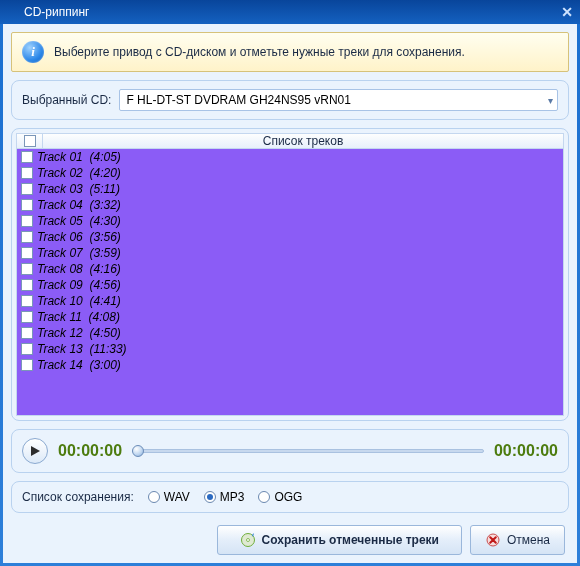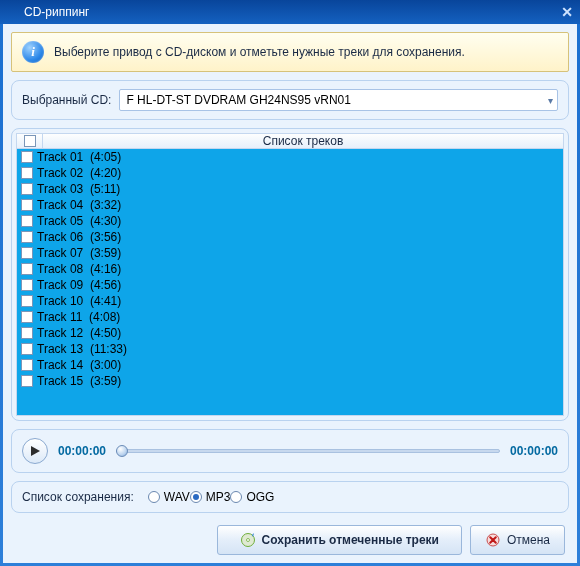--- a/index.html
+++ b/index.html
@@ -126,23 +126,24 @@
   .checkbox {
     width: 12px; height: 12px;
     border: 1px solid #7a96b8;
     background: #fff;
     display: inline-block;
   }
   .tracks-list {
     flex: 1;
     border: 1px solid #c4d7ef;
     border-top: none;
-    background: #0ea5e9;
+    background: #8b5cf6;
     overflow: hidden;
     padding: 0 4px;
+    font-style: italic;
   }
   .track-row {
     display: flex;
     align-items: center;
     height: 16px;
     gap: 4px;
     font-size: 12px;
   }
   .track-row .checkbox { flex-shrink: 0; }
   .track-text { white-space: pre; }
@@ -155,21 +156,21 @@
     width: 26px; height: 26px;
     border-radius: 50%;
     border: 1px solid #8aa9d0;
     background: linear-gradient(to bottom, #ffffff 0%, #dce9f8 100%);
     display: flex;
     align-items: center;
     justify-content: center;
     cursor: pointer;
   }
   .play-btn svg { display: block; }
-  .time { font-weight: bold; color: #0369a1; font-size: 12px; }
+  .time { font-weight: bold; color: #4d7c0f; font-size: 16px; }
   .slider {
     flex: 1;
     height: 16px;
     display: flex;
     align-items: center;
     position: relative;
   }
   .slider-track {
     height: 4px;
     width: 100%;
@@ -314,24 +315,20 @@
             <span class="track-text">Track 12  (4:50)</span>
           </div>
           <div class="track-row">
             <span class="checkbox"></span>
             <span class="track-text">Track 13  (11:33)</span>
           </div>
           <div class="track-row">
             <span class="checkbox"></span>
             <span class="track-text">Track 14  (3:00)</span>
           </div>
-          <div class="track-row">
-            <span class="checkbox"></span>
-            <span class="track-text">Track 15  (3:59)</span>
-          </div>
         </div>
     </div>
 
     <div class="panel">
       <div class="player-row">
         <div class="play-btn">
           <svg width="12" height="12" viewBox="0 0 12 12">
             <polygon points="2,1 11,6 2,11" fill="#2c2c2c"></polygon>
           </svg>
         </div>
@@ -340,21 +337,21 @@
           <div class="slider-track"></div>
           <div class="slider-thumb"></div>
         </div>
         <span class="time">00:00:00</span>
       </div>
     </div>
 
     <div class="panel">
       <div class="format-row">
         <span class="label">Список сохранения:</span>
-        <div id="format-options" style="display:flex;">
+        <div id="format-options" style="display:flex;gap:14px;">
             <div class="radio-group">
               <span class="radio"></span>
               <span>WAV</span>
             </div>
             <div class="radio-group">
               <span class="radio checked"></span>
               <span>MP3</span>
             </div>
             <div class="radio-group">
               <span class="radio"></span>

